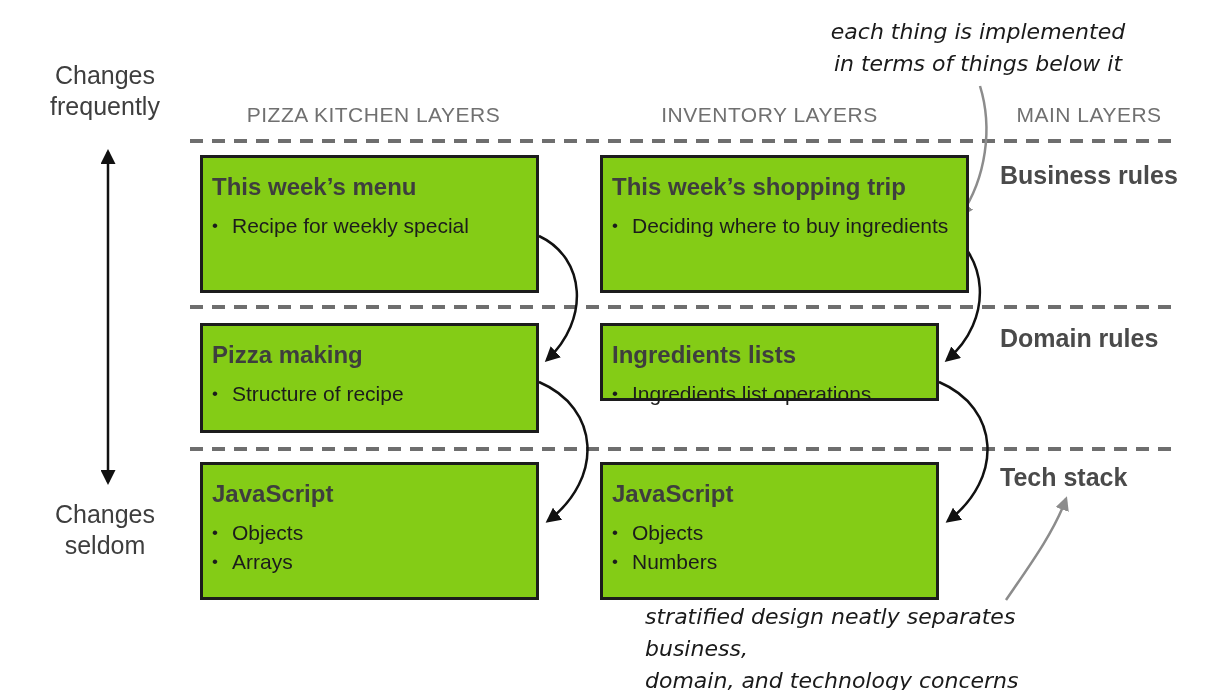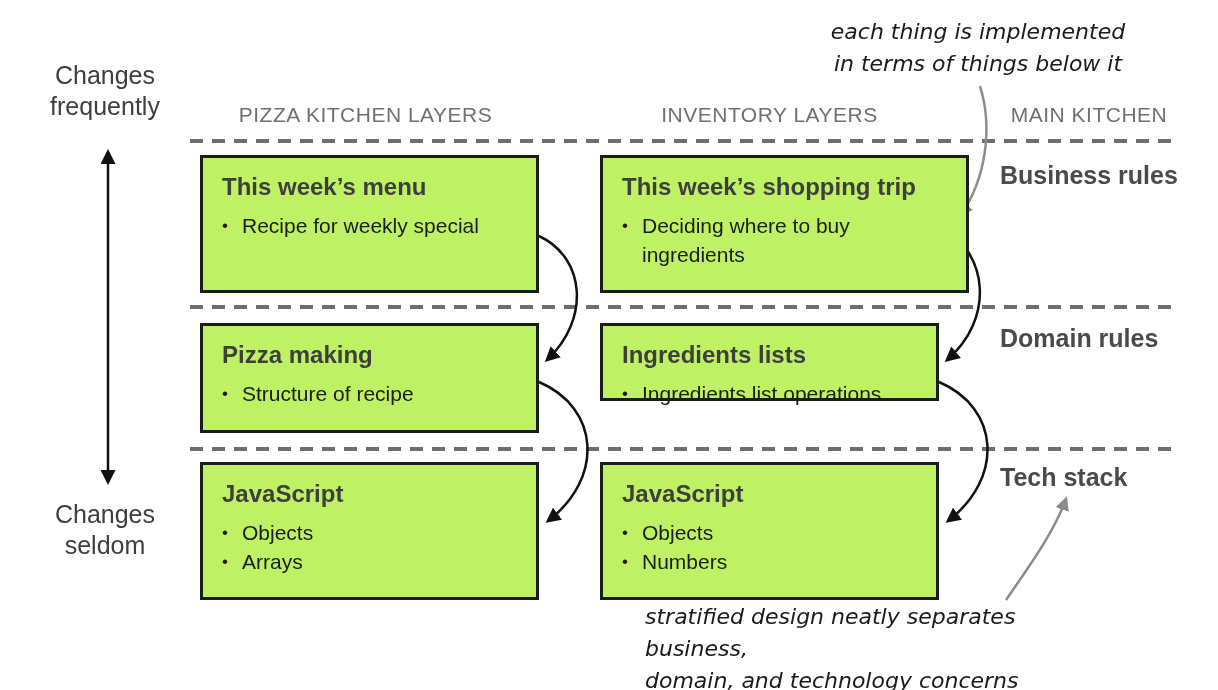--- a/index.html
+++ b/index.html
@@ -26,29 +26,29 @@
   .axis-label.top{left:25px;top:60px;}
   .axis-label.bottom{left:25px;top:499px;}
   .col-header{
     position:absolute;
     top:103px;
     text-align:center;
     font-size:21px;
     letter-spacing:0.5px;
     color:#707070;
   }
-  .col-header.c0{left:196px;width:339px;}
+  .col-header.c0{left:204px;width:339px;}
   .col-header.c1{left:600px;width:339px;}
   .col-header.c2{left:1003px;width:172px;}
   .layer-box{
     position:absolute;
     box-sizing:border-box;
-    background:#bef264;
+    background:#84cc16;
     border:3px solid #1c1c1c;
-    padding:15px 16px 10px 19px;
+    padding:15px 16px 10px 9px;
   }
   .box-title{
     font-weight:bold;
     font-size:24px;
     color:#3e3e3e;
     margin:0 0 10px 0;
   }
   .bullet-list{list-style:none;margin:0;padding:0;}
   .bullet-list li{
     display:flex;
@@ -114,21 +114,21 @@
 
     <path d="M 980 86 C 993 128 986 178 961 215" fill="none" stroke="#8c8c8c" stroke-width="2.5" marker-end="url(#arrow-gray)"></path>
     <path d="M 1006 600 C 1030 565 1054 532 1066 499" fill="none" stroke="#8c8c8c" stroke-width="2.5" marker-end="url(#arrow-gray)"></path>
   </svg>
 
   <div class="axis-label top">Changes frequently</div>
   <div class="axis-label bottom">Changes seldom</div>
 
   <div class="col-header c0">PIZZA KITCHEN LAYERS</div>
   <div class="col-header c1">INVENTORY LAYERS</div>
-  <div class="col-header c2">MAIN KITCHEN</div>
+  <div class="col-header c2">MAIN LAYERS</div>
 
   <div class="layer-box" style="left:200px;top:155px;width:339px;height:138px">
     <div class="box-title">This week’s menu</div>
     <ul class="bullet-list">
       <li>
         <span class="bullet-glyph">•</span>
         <span>Recipe for weekly special</span>
       </li>
     </ul>
   </div>

